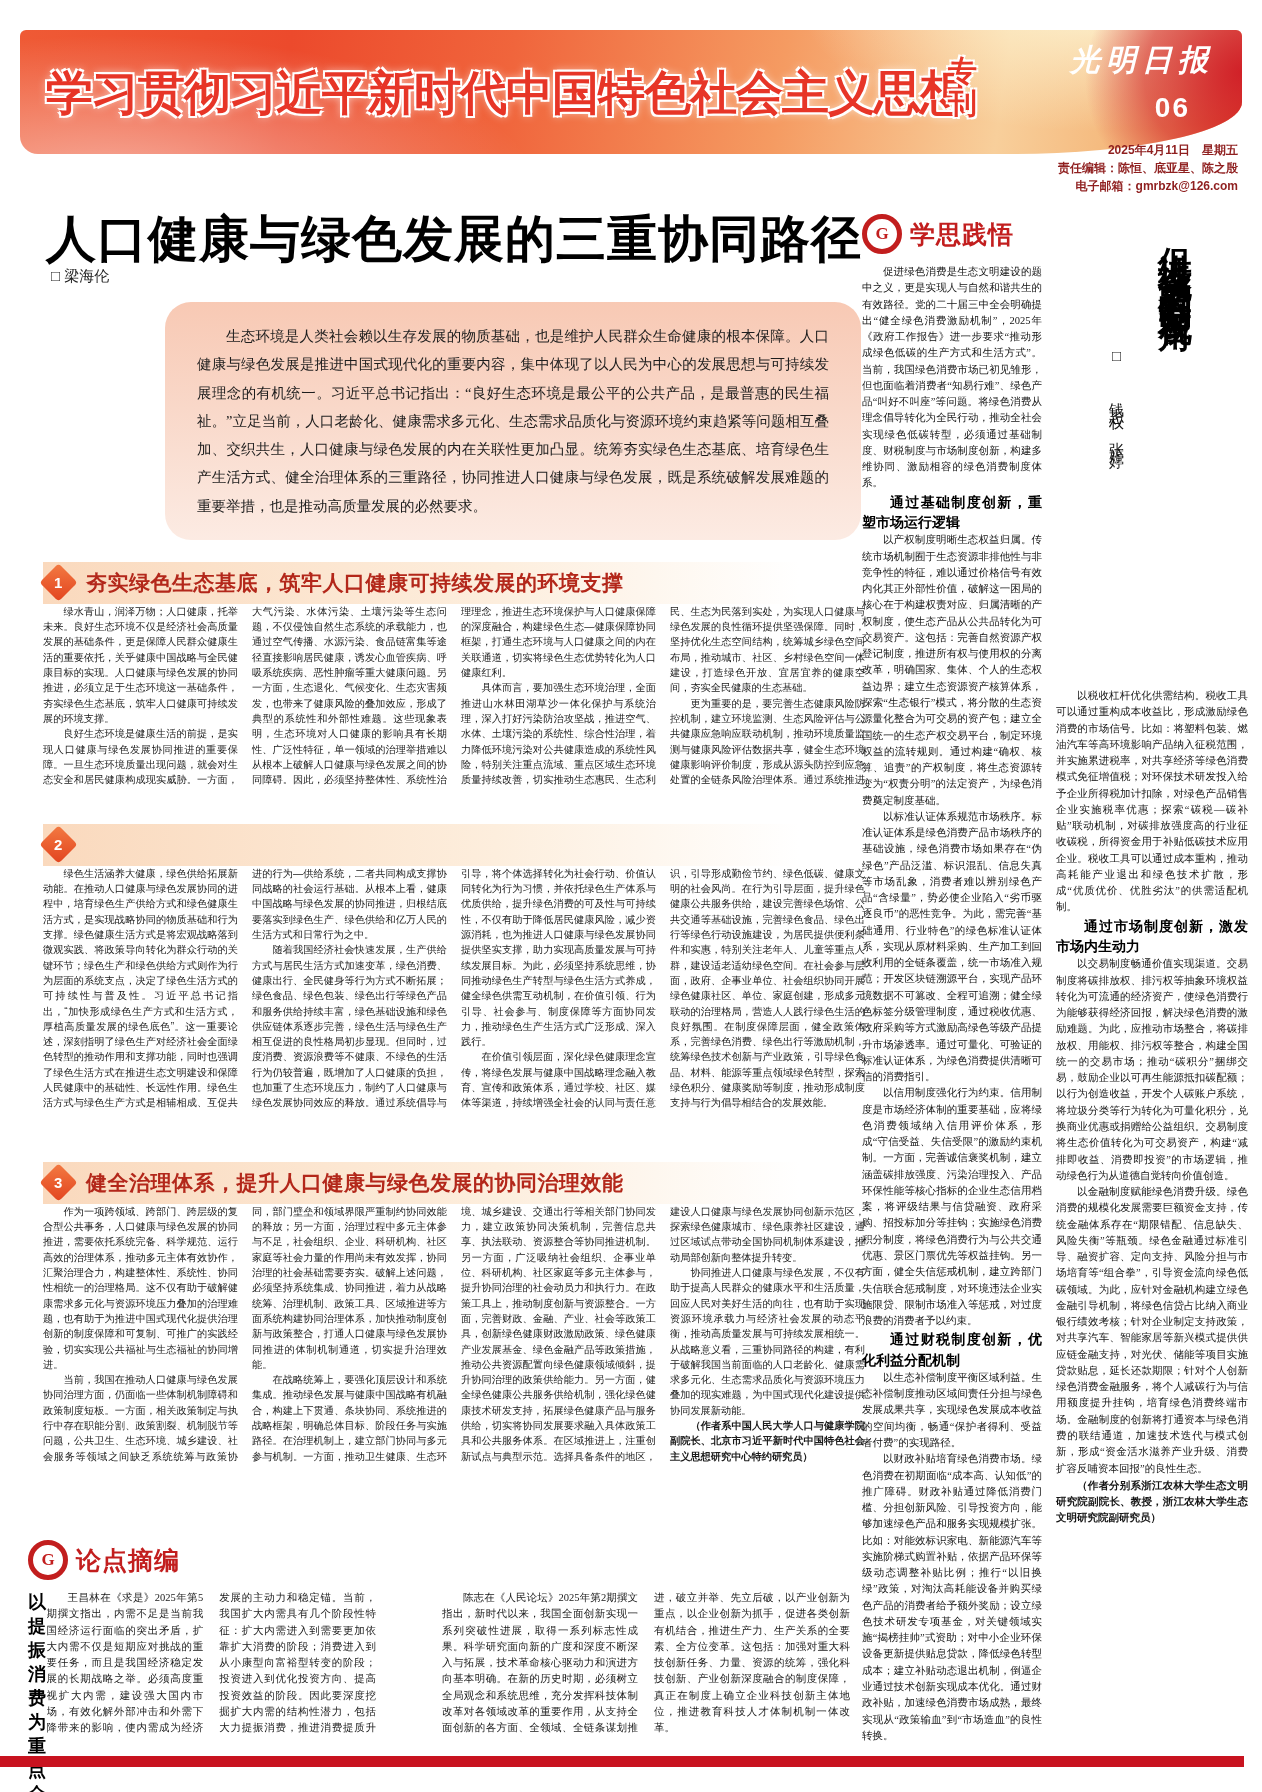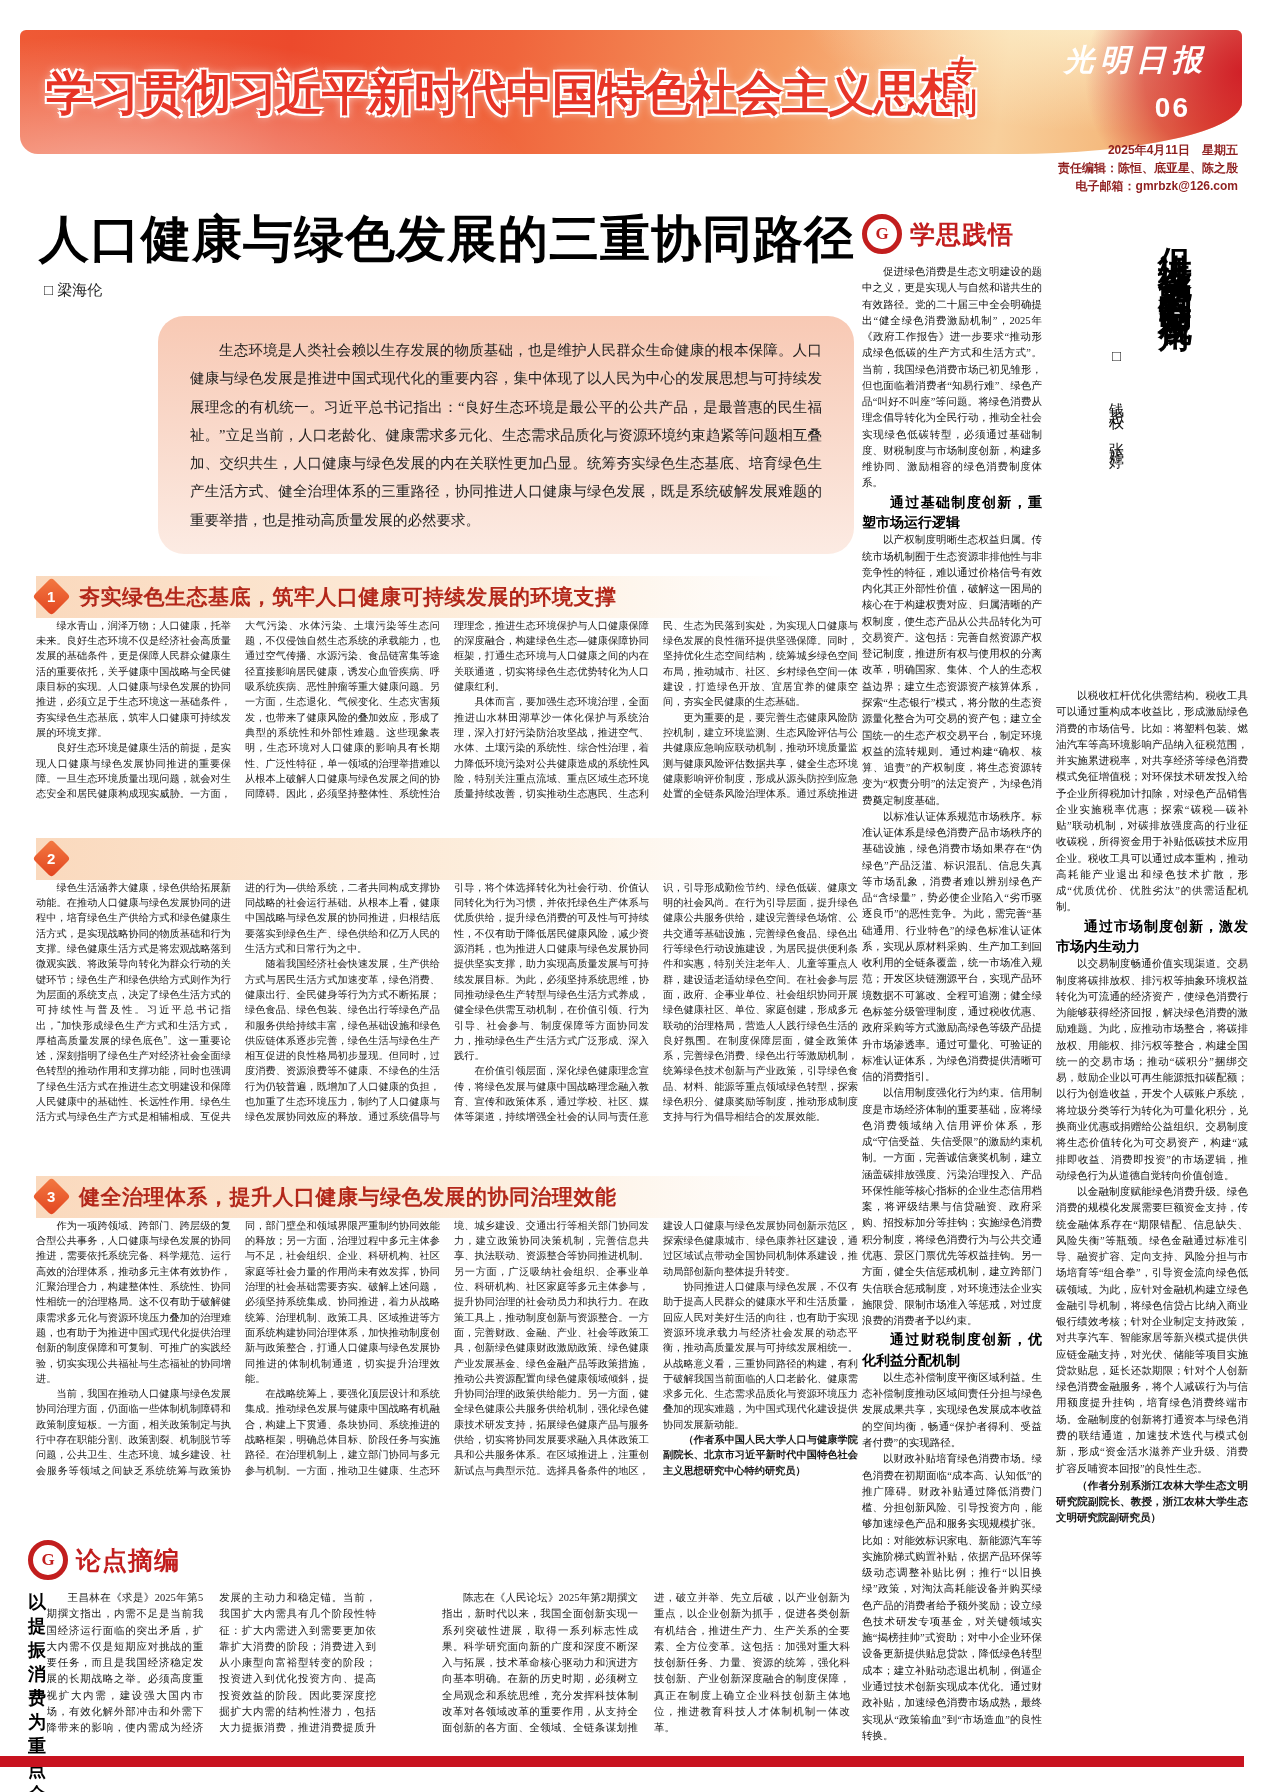--- a/index.html
+++ b/index.html
@@ -14,30 +14,30 @@
       linear-gradient(98deg,#ef5a35 0%,#ec4a2c 22%,#f0653c 40%,#f59b62 62%,#f8cf9b 80%,#f3ae6e 94%,#e76b3a 100%);
     border-radius:6px 6px 230px 18px / 6px 6px 52px 18px;overflow:hidden;}
   #banner .ribbon{position:absolute;right:-60px;top:-40px;width:360px;height:240px;
     background:radial-gradient(ellipse 220px 200px at 85% 45%, rgba(206,22,34,.92) 0%, rgba(206,22,34,.55) 45%, rgba(206,22,34,0) 72%);
     transform:rotate(-12deg);}
   .banner-title{position:absolute;left:26px;top:32px;font-size:47px;font-weight:900;letter-spacing:-1px;
     color:#e73527;white-space:nowrap;
     text-shadow:-2px -2px 0 #fff,2px -2px 0 #fff,-2px 2px 0 #fff,2px 2px 0 #fff,0 0 10px rgba(255,255,255,.9);}
   .banner-zk{position:absolute;left:928px;top:26px;width:32px;font-size:29px;line-height:1.1;font-weight:900;color:#e73527;
     text-shadow:-2px -2px 0 #fff,2px -2px 0 #fff,-2px 2px 0 #fff,2px 2px 0 #fff;}
-  .masthead{position:absolute;right:34px;top:10px;font-family:Liberation Mono, monospace;font-style:italic;
+  .masthead{position:absolute;right:28px;top:10px;font-family:Liberation Mono, monospace;font-style:italic;
     font-weight:bold;font-size:30px;letter-spacing:6px;color:#ffffff;}
   .pageno{position:absolute;right:52px;top:62px;font-size:28px;color:#ffffff;font-weight:700;letter-spacing:2px;}
   #dateblock{position:absolute;right:24px;top:141px;text-align:right;color:#8f1f1f;font-size:12px;font-weight:bold;line-height:1.5;}
 
   
-  #main{position:absolute;left:36px;top:212px;width:822px;}
+  #main{position:absolute;left:43px;top:212px;width:822px;}
   .headline{font-family:"Liberation Serif",serif;font-weight:900;font-size:50px;letter-spacing:1px;
     color:#000;text-align:center;line-height:1.1;margin:0;}
-  .byline{font-size:15px;margin:14px 0 0 8px;color:#222;}
+  .byline{font-size:15px;margin:0 0 0 8px;color:#222;}
   .introbox{margin:16px 0 0 122px;width:632px;padding:20px 32px;border-radius:26px;
     background:linear-gradient(180deg,#f8c9b4 0%,#f9d8c9 45%,#fcebe3 100%);}
   .introbox p{margin:0;font-family:"Liberation Serif",serif;font-size:14.5px;line-height:1.95;
     text-align:justify;text-indent:2em;color:#1d1d1d;}
 
   .sec-head{display:flex;align-items:center;gap:14px;height:42px;margin-top:22px;
     background:linear-gradient(90deg,#fad9bd 0%,#fdeedd 55%,rgba(255,255,255,0) 92%);}
   .sec-num{flex:0 0 auto;width:27px;height:27px;margin-left:2px;transform:rotate(45deg);
     background:linear-gradient(135deg,#f37a42,#e2441f);display:flex;align-items:center;justify-content:center;
     border-radius:4px;}

